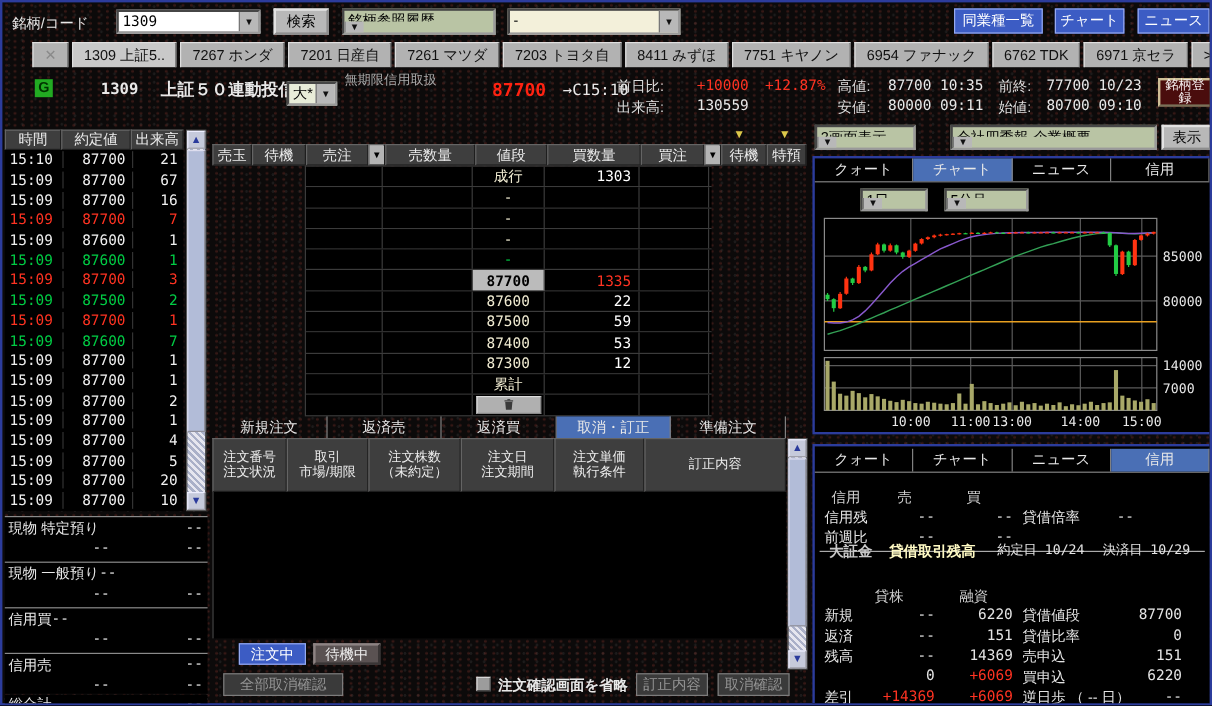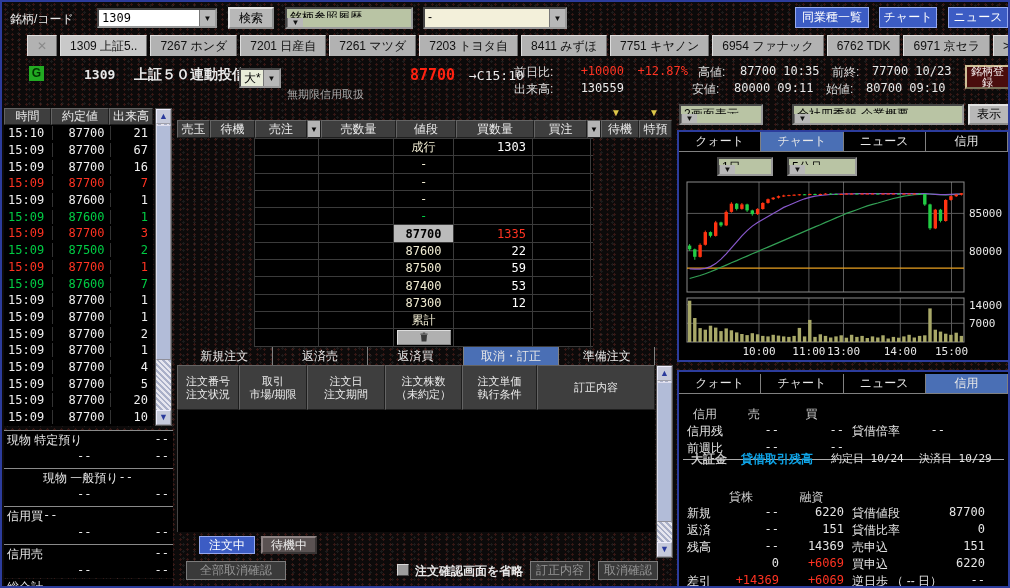--- a/index.html
+++ b/index.html
@@ -100,37 +100,37 @@
     </div>
 
   <div class="abs" style="left:0;top:57px;width:1010px;height:40px;">
     <div class="abs" style="left:27px;top:7px;width:15px;height:15px;background:#22aa22;color:#003300;font-weight:bold;font-size:12px;text-align:center;line-height:15px;">G</div>
     <span class="abs mono" style="left:82px;top:8px;font-weight:bold;font-size:13px;">1309</span>
     <span class="abs" style="left:132px;top:7px;font-weight:bold;font-size:14px;">上証５０連動投信</span>
     <div class="combo lite" style="left:237px;top:9px;width:42px;height:20px;">
       <span class="cv">大*</span>
       <span class="ca">▼</span>
     </div>
-    <span class="abs" style="left:285px;top:0px;font-size:11px;color:#aaa;margin-top:28px;">無期限信用取扱</span>
+    <span class="abs" style="left:285px;top:0px;font-size:11px;color:#aaa;">無期限信用取扱</span>
     <span class="abs mono" style="left:408px;top:7px;font-size:15px;font-weight:bold;color:#ff2211;">87700</span>
     <span class="abs mono" style="left:467px;top:9px;font-size:13px;">→C15:10</span>
     <div class="abs" style="left:512px;top:5px;display:flex;">
       <span style="width:52px;color:#ddd;">前日比:</span>
       <span class="mono" style="width:58px;text-align:right;color:#ff3322;">+10000</span>
       <span class="mono" style="width:64px;text-align:right;color:#ff3322;">+12.87%</span>
       <span style="width:42px;margin-left:10px;color:#ddd;">高値:</span>
       <span class="mono" style="width:92px;">87700 10:35</span>
       <span style="width:40px;color:#ddd;">前終:</span>
       <span class="mono" style="width:92px;">77700 10/23</span>
     </div>
     <div class="abs" style="left:512px;top:22px;display:flex;">
       <span style="width:52px;color:#ddd;">出来高:</span>
       <span class="mono" style="width:58px;text-align:right;">130559</span>
       <span style="width:64px;"></span>
-      <span style="width:42px;margin-left:4px;color:#ddd;">安値:</span>
+      <span style="width:42px;margin-left:10px;color:#ddd;">安値:</span>
       <span class="mono" style="width:92px;">80000 09:11</span>
       <span style="width:40px;color:#ddd;">始値:</span>
       <span class="mono" style="width:92px;">80700 09:10</span>
     </div>
     <div class="abs" style="left:963px;top:6px;width:45px;height:24px;background:#4a0d0d;border:2px outset #cdbf96;color:#f5eeee;font-size:11px;display:flex;align-items:center;justify-content:center;text-align:center;line-height:11px;">銘柄登録</div>
   </div>
 
   <div class="abs" style="left:2px;top:100px;width:169px;height:486px;">
     <div class="abs" style="left:0;top:6px;width:149px;height:17px;display:flex;">
       <span class="bh" style="width:47px;">時間</span>
@@ -239,21 +239,21 @@
           <div style="display: flex; justify-content: space-between; height: 17px;">
             <span style="padding-left: 3px;">現物 特定預り</span>
             <span class="mono" style="padding-right: 4px;">--</span>
           </div>
           <div style="display: flex; justify-content: flex-end; height: 17px;">
             <span class="mono" style="width: 88px; text-align: right;">--</span>
             <span class="mono" style="width: 78px; text-align: right; padding-right: 4px;">--</span>
           </div>
         </div>
         <div class="sec" style="height: 36px; padding-top: 1px;">
-          <div style="display: flex; justify-content: center; height: 17px;">
+          <div style="display: flex; justify-content: flex-start; height: 17px;">
             <span style="padding-left: 3px;">現物 一般預り</span>
             <span class="mono" style="padding-right: 4px;">--</span>
           </div>
           <div style="display: flex; justify-content: flex-end; height: 17px;">
             <span class="mono" style="width: 88px; text-align: right;">--</span>
             <span class="mono" style="width: 78px; text-align: right; padding-right: 4px;">--</span>
           </div>
         </div>
         <div class="sec" style="height: 36px; padding-top: 1px;">
           <div style="display: flex; height: 17px;">
@@ -404,27 +404,27 @@
       </div>
     <div class="abs" id="ordercols" style="left:0;top:18px;width:478px;height:45px;display:flex;">
         <div class="oc" style="width: 62px;">
           <div>注文番号</div>
           <div>注文状況</div>
         </div>
         <div class="oc" style="width: 68px;">
           <div>取引</div>
           <div>市場/期限</div>
         </div>
+        <div class="oc" style="width: 77px;">
+          <div>注文株数</div>
+          <div>（未約定）</div>
+        </div>
         <div class="oc" style="width: 78px;">
           <div>注文日</div>
           <div>注文期間</div>
-        </div>
-        <div class="oc" style="width: 77px;">
-          <div>注文株数</div>
-          <div>（未約定）</div>
         </div>
         <div class="oc" style="width: 75px;">
           <div>注文単価</div>
           <div>執行条件</div>
         </div>
         <div class="oc" style="width: 118px;">
           <div>訂正内容</div>
           <div></div>
         </div>
       </div>
@@ -685,21 +685,21 @@
           <span class="l">前週比</span>
           <span class="v1 mono">--</span>
           <span class="v2 mono">--</span>
           <span class="l2"></span>
           <span class="mono" style="position: absolute; left: 200px; width: 66px; text-align: right;"></span>
         </div>
       </div>
     <div class="abs" style="left:4px;top:87px;width:321px;border-top:1px solid #aaa;"></div>
     <div class="mrow" style="top:79px;">
       <span class="l" style="left:12px;font-weight:bold;color:#c8c8c8;">大証金</span>
-      <span class="l" style="left:62px;font-weight:bold;color:#0ea5e9;">貸借取引残高</span>
+      <span class="l" style="left:62px;font-weight:bold;color:#fef9c3;">貸借取引残高</span>
       <span class="l mono" style="left:152px;font-size:11px;">約定日 10/24</span>
       <span class="l mono" style="left:240px;font-size:11px;">決済日 10/29</span>
     </div>
     <div class="mrow" style="top:117px;color:#cfcfcf;">
       <span class="v1" style="text-align:left;">貸株</span>
       <span class="v2" style="text-align:center;">融資</span>
     </div>
     <div id="mrows2">
         <div class="mrow" style="top: 133px;">
           <span class="l">新規</span>

